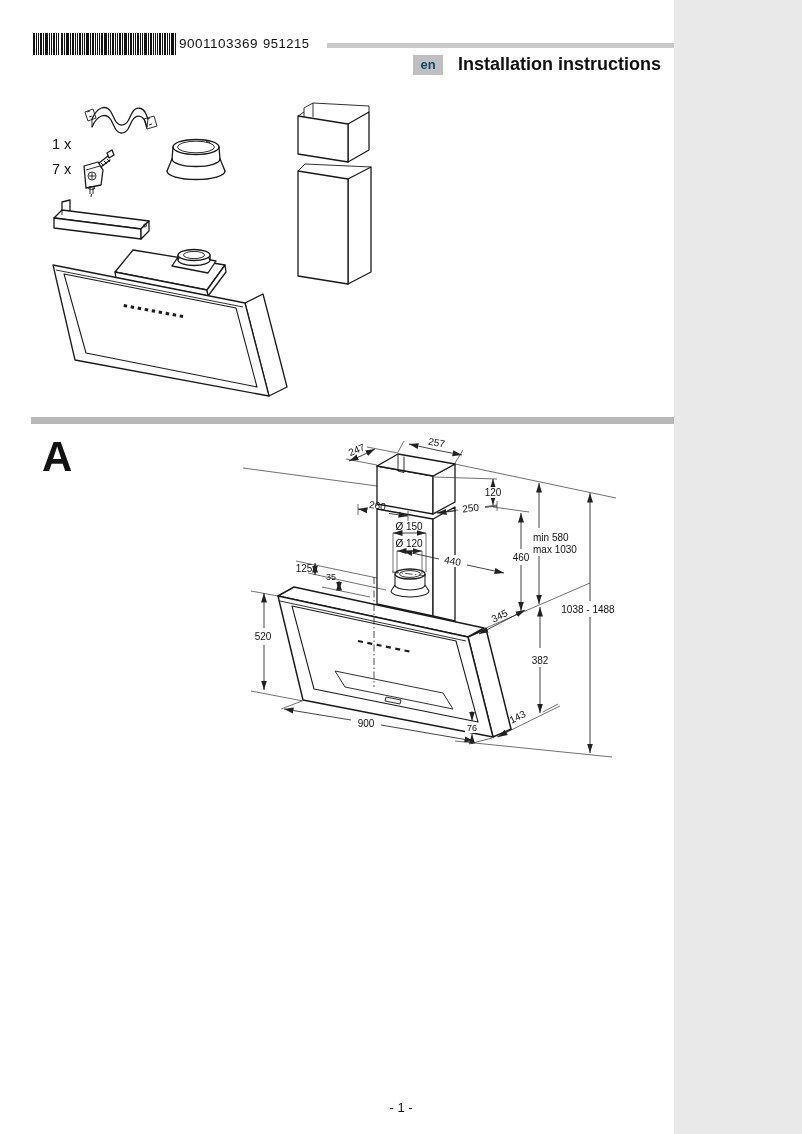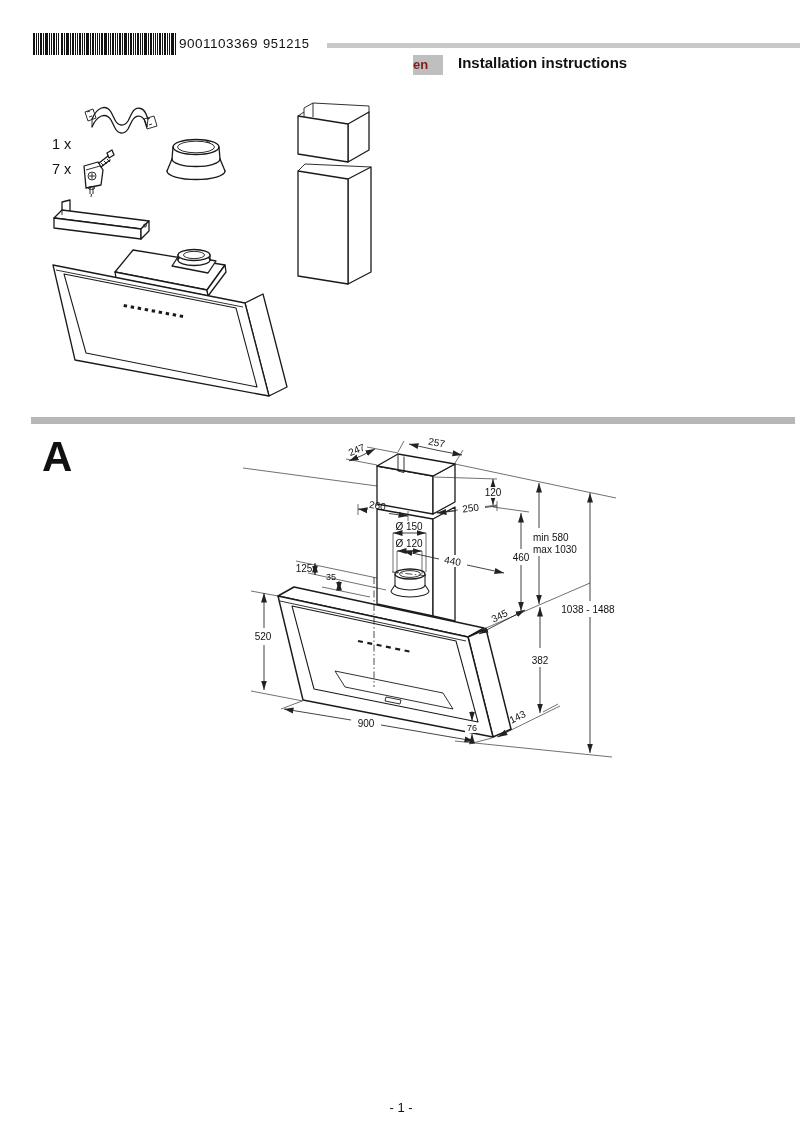--- a/index.html
+++ b/index.html
@@ -1,24 +1,24 @@
 <!DOCTYPE html>
 <html><head>
 <meta charset="utf-8">
 <style>
   html,body{margin:0;padding:0;background:#e9e9e9;}
-  .page{position:relative;width:802px;height:1134px;background:#fff;overflow:hidden;
+  .page{position:relative;width:674px;height:1134px;background:#fff;overflow:hidden;
         font-family:"Liberation Sans",sans-serif;color:#111;}
   .abs{position:absolute;}
   .topbar{left:327px;top:43px;width:473px;height:5px;background:#c9c9c9;}
   .barcode-num{left:179px;top:36px;font-size:13.5px;letter-spacing:.5px;}
   .barcode-num2{left:263px;top:36px;font-size:13px;letter-spacing:.5px;}
-  .lang-badge{left:413px;top:55px;width:30px;height:20px;background:#bfbfbf;color:#7f1d1d;
-              font-weight:bold;font-size:13px;text-align:left;line-height:20px;}
-  .doc-title{left:458px;top:54px;font-weight:bold;font-size:15px;}
+  .lang-badge{left:413px;top:55px;width:30px;height:20px;background:#bfbfbf;color:#0c4a6e;
+              font-weight:bold;font-size:13px;text-align:center;line-height:20px;}
+  .doc-title{left:458px;top:54px;font-weight:bold;font-size:18px;}
   .qty{font-size:14.5px;}
   .qty1{left:52px;top:111px;margin-top:25px;}
   .qty2{left:52px;top:161px;}
   .divider{left:31px;top:417px;width:764px;height:7px;background:#b7b7b7;}
   .section-label{left:42px;top:436px;font-size:42px;font-weight:bold;line-height:1;}
   .footer{left:0;top:1100px;width:802px;text-align:center;font-size:13px;}
   svg{position:absolute;}
   .pl{fill:none;stroke:#1a1a1a;stroke-width:1.3;stroke-linejoin:round;stroke-linecap:round;}
   .pf{fill:#fff;stroke:#1a1a1a;stroke-width:1.3;stroke-linejoin:round;}
   .pt{fill:none;stroke:#1a1a1a;stroke-width:.9;stroke-linejoin:round;}

